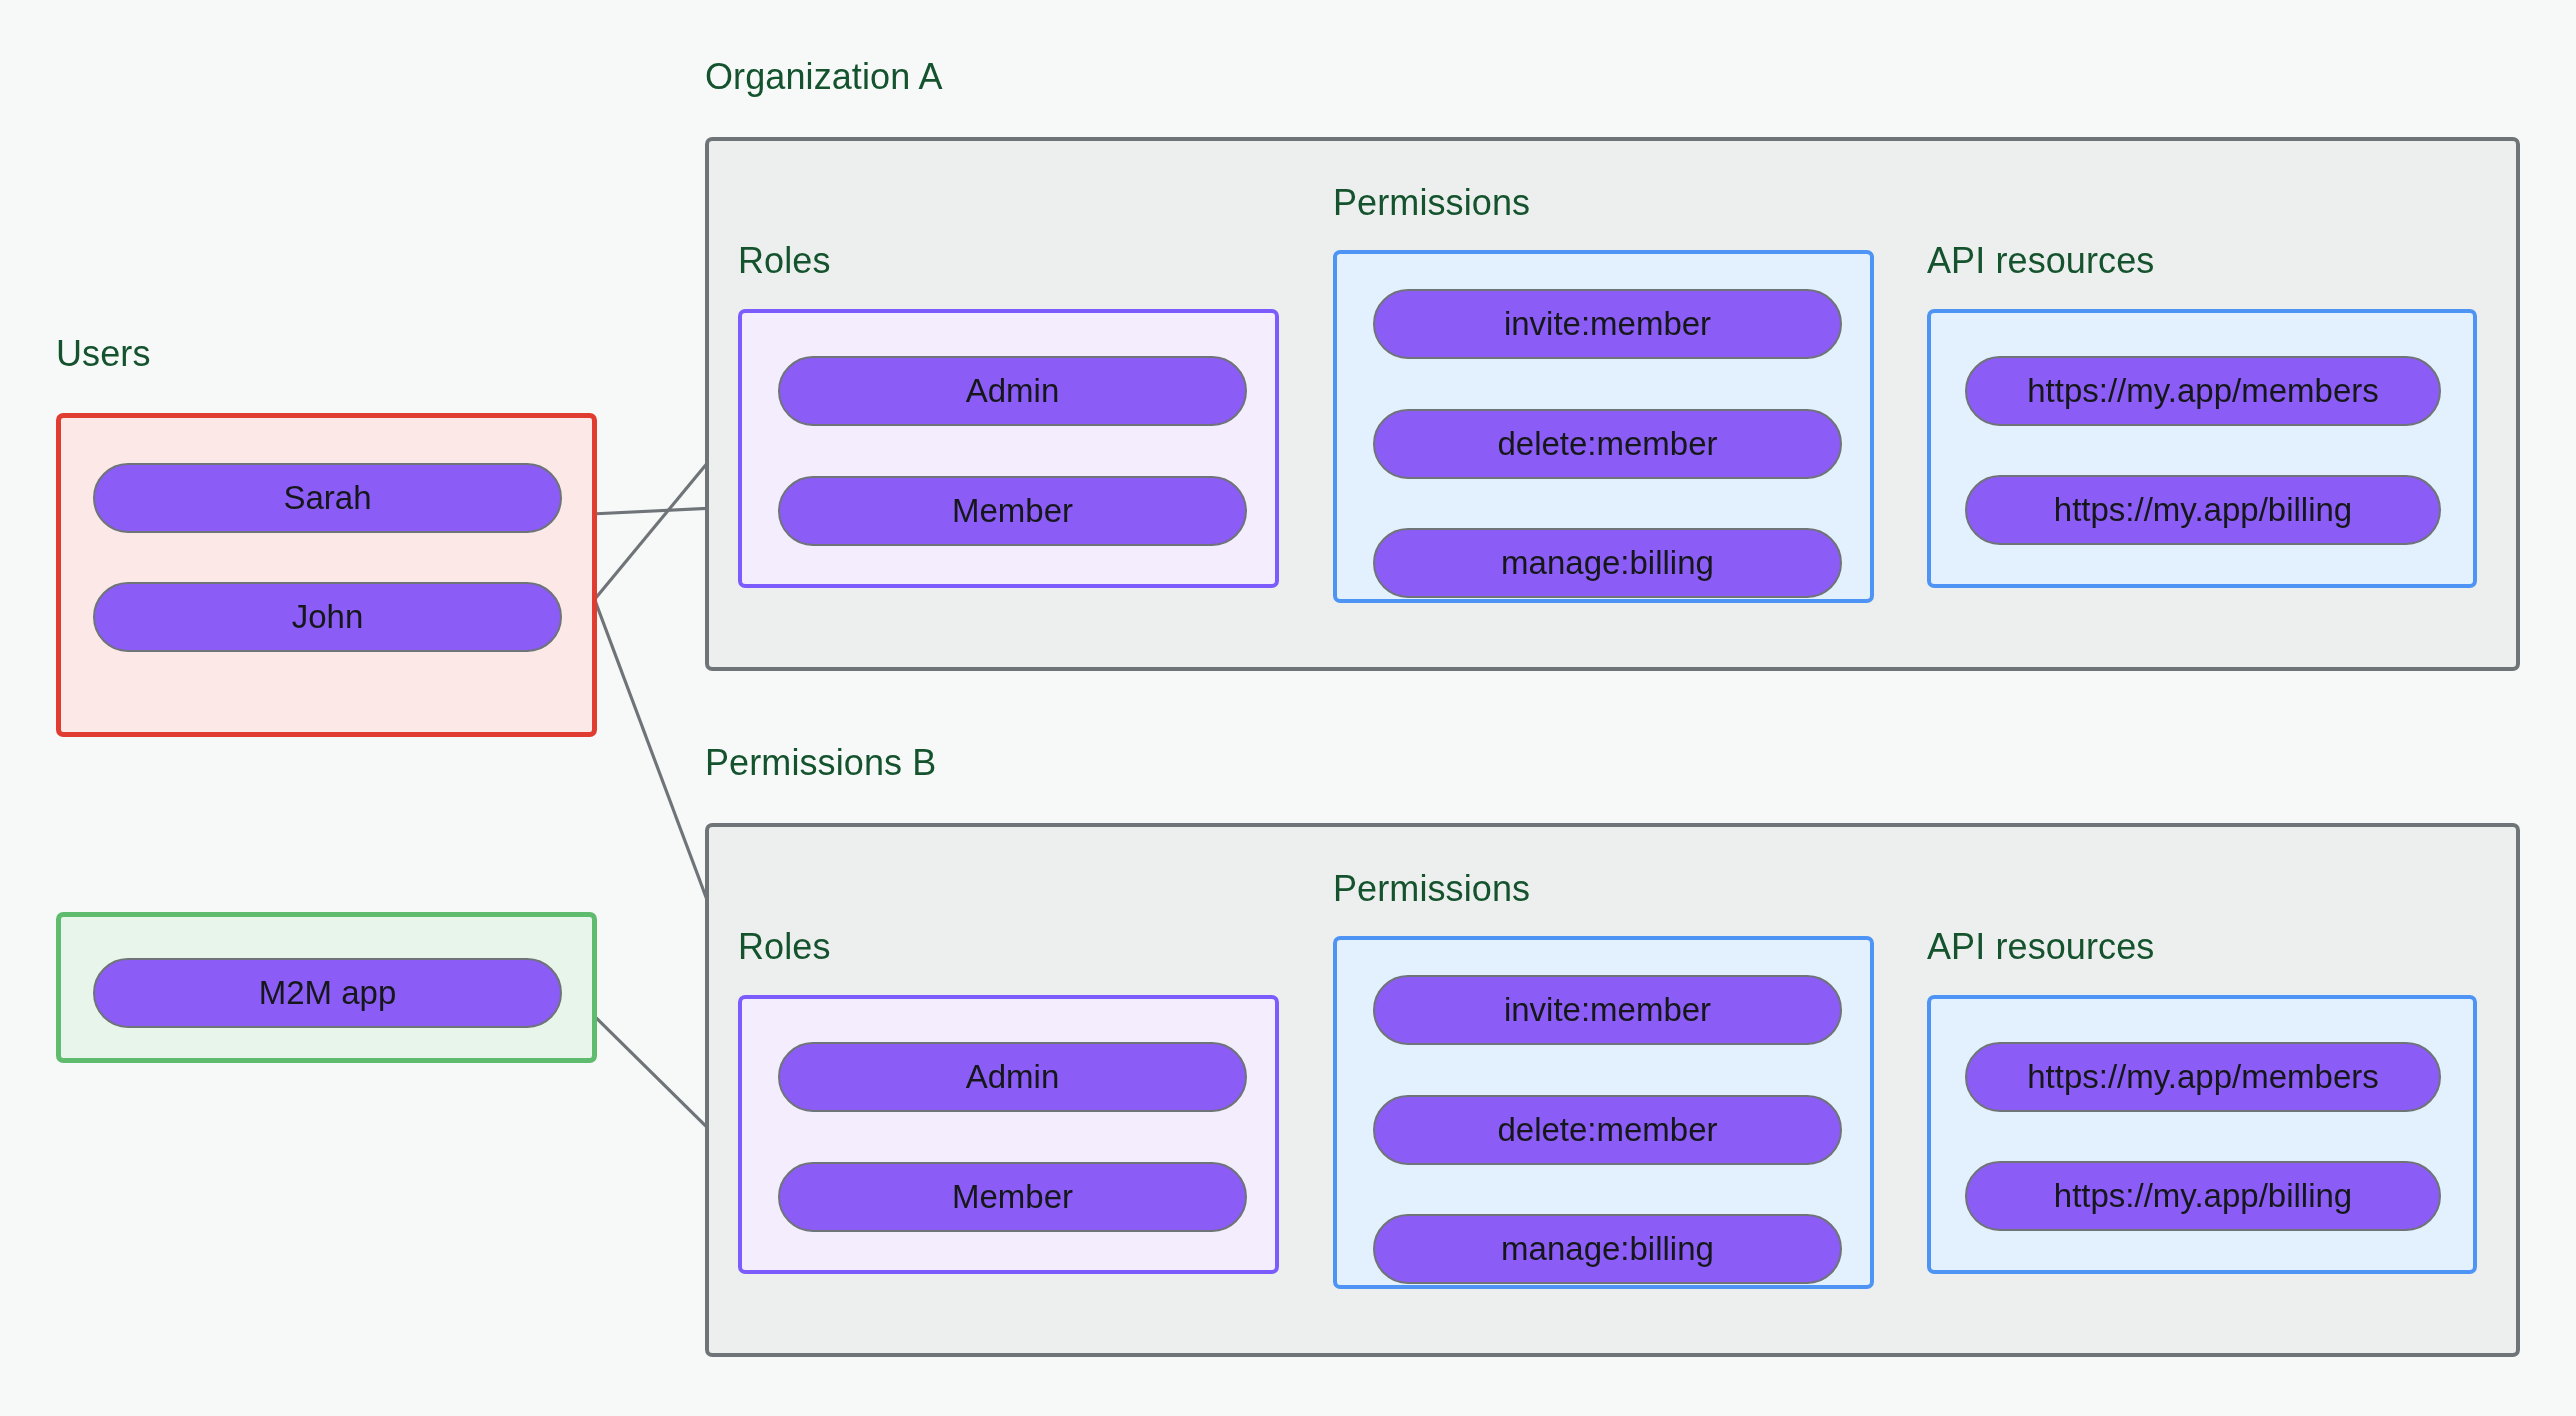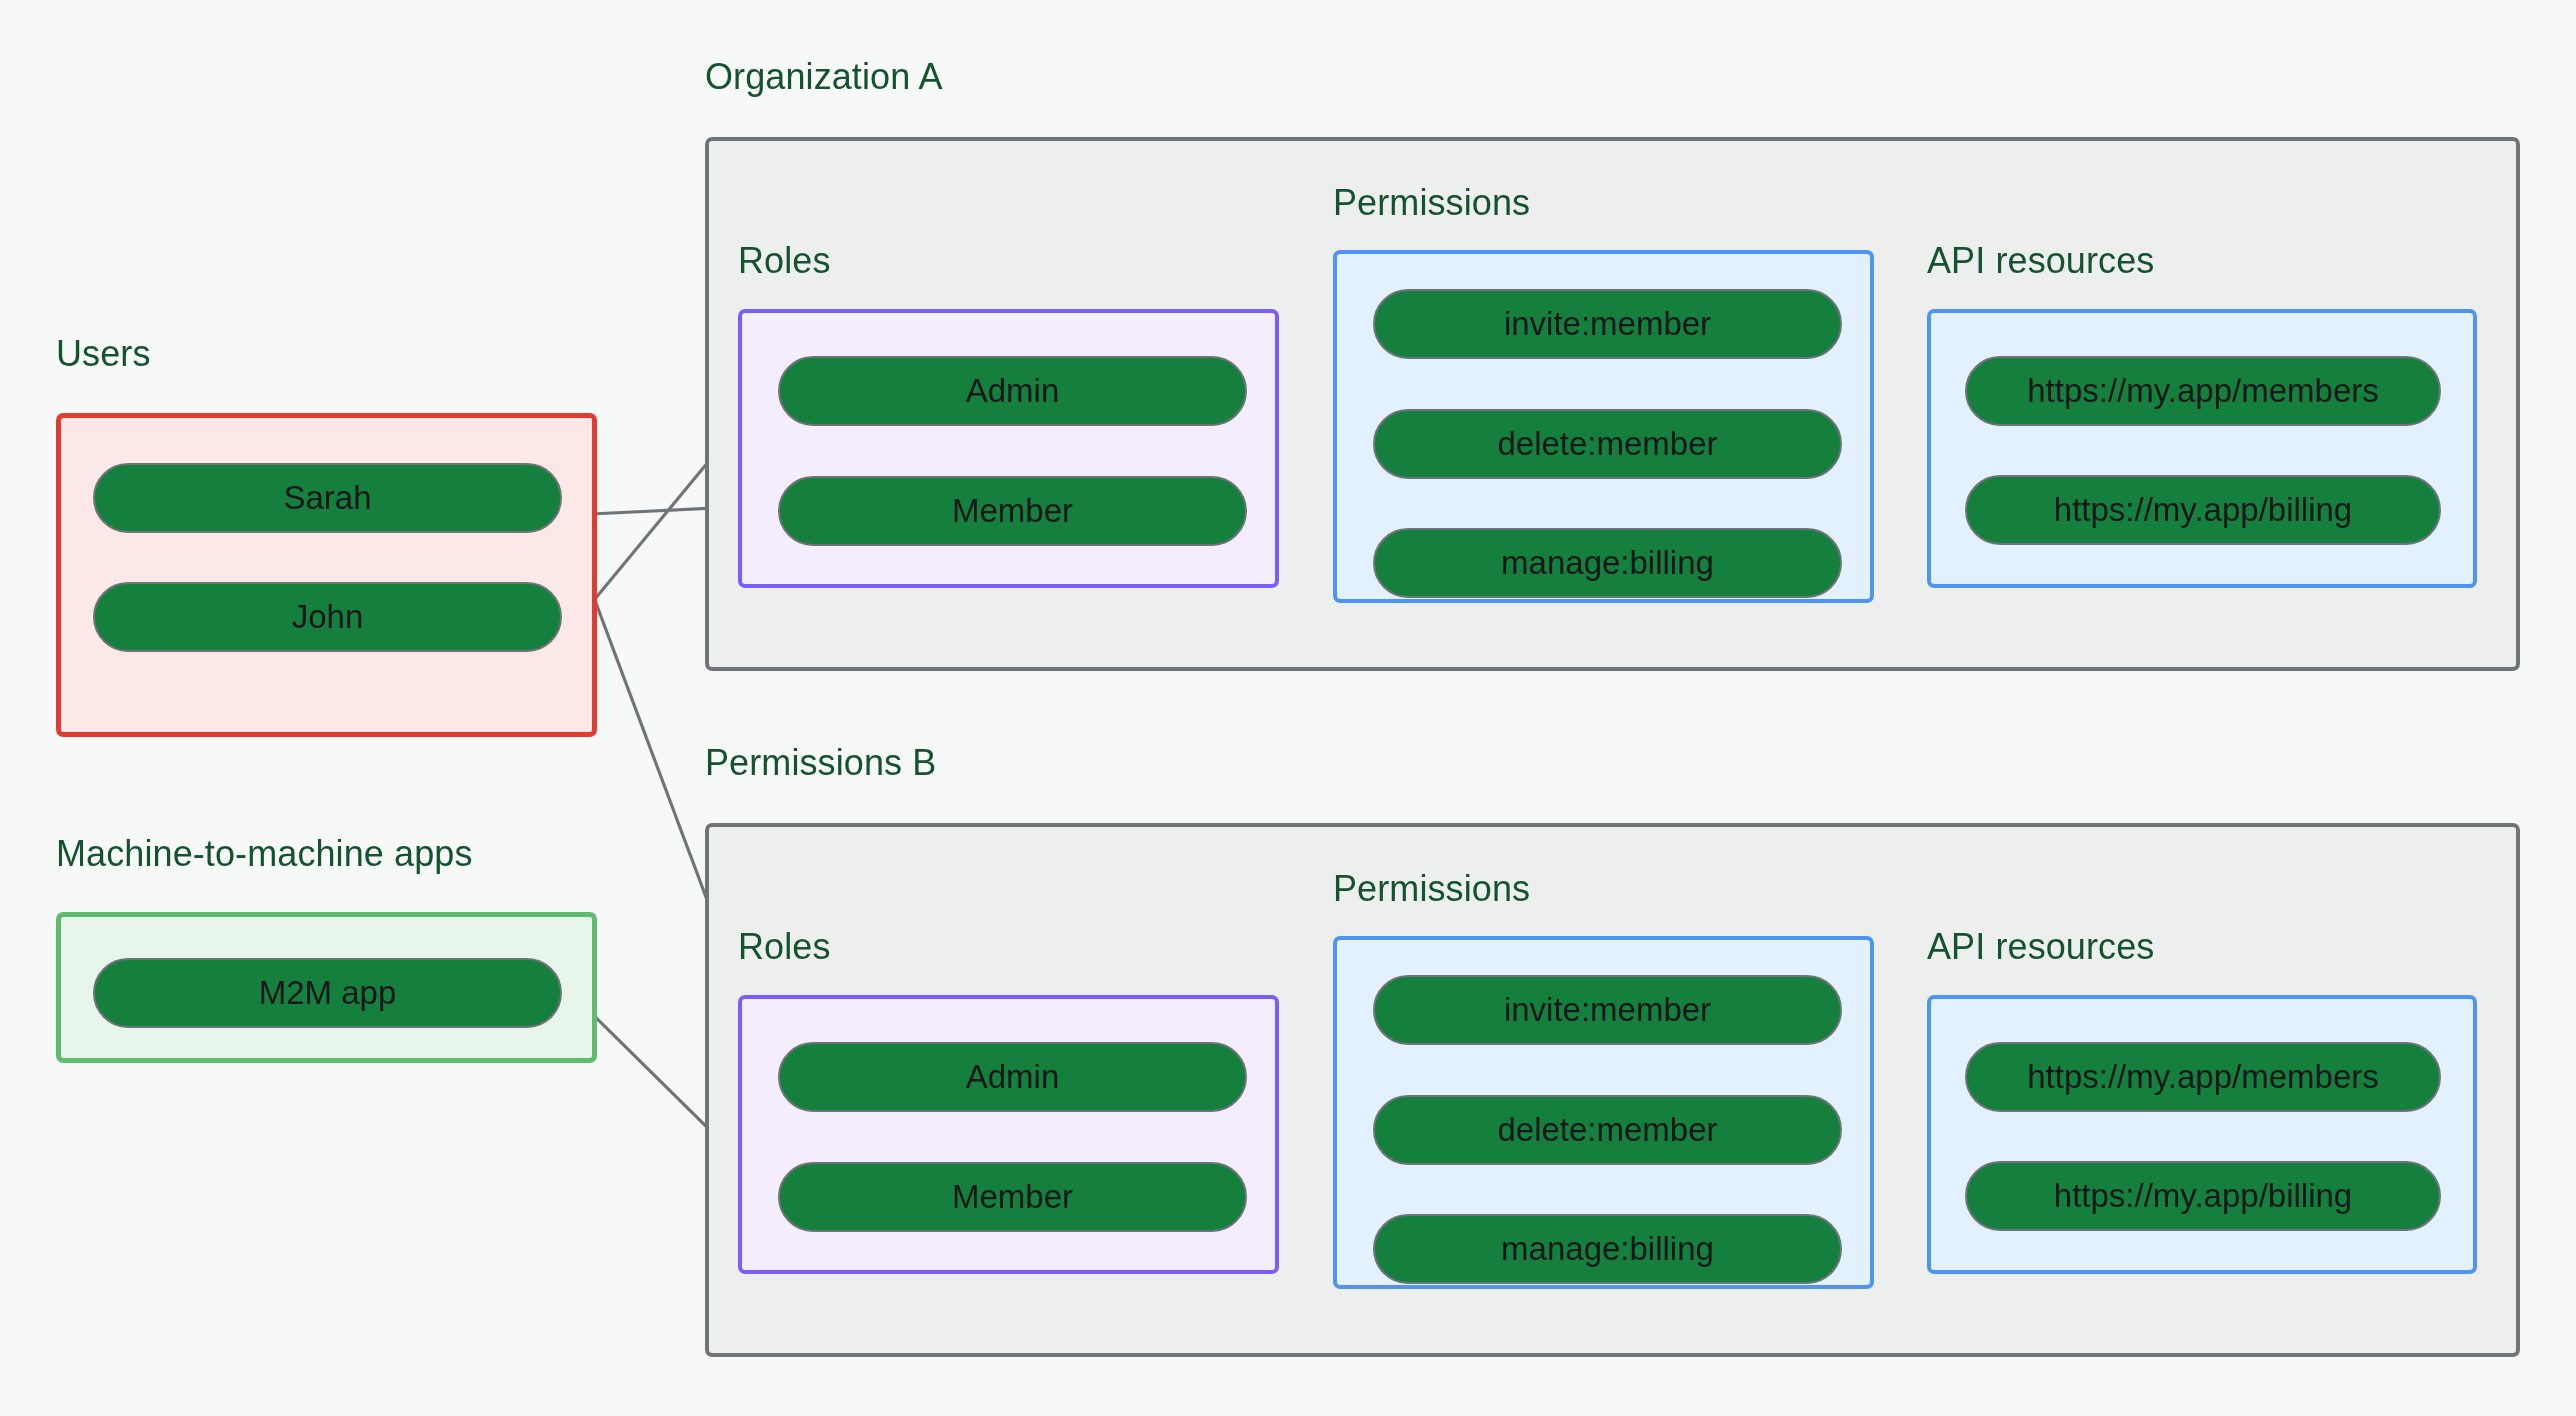--- a/index.html
+++ b/index.html
@@ -47,21 +47,21 @@
   .group-m2m     { border: 5.4px solid #5FBB6E; background: #E7F5EA; }
   .group-org     { border: 4.5px solid #6E7477; background: #EDEFEE; }
   .group-roles   { border: 4.5px solid #7C5CFC; background: #F3EDFE; }
   .group-perms   { border: 4.5px solid #4D94F5; background: #E3F0FD; }
   .group-apis    { border: 4.5px solid #4D94F5; background: #E3F0FD; }
 
   
   .pill {
     position: absolute;
     box-sizing: border-box;
-    background: #15803d;
+    background: #8b5cf6;
     border: 2.7px solid #6E7477;
     border-radius: 900px;
     display: flex;
     align-items: center;
     justify-content: center;
     font-size: 33px;
     color: #15171A;
     white-space: nowrap;
     z-index: 4;
   }
@@ -121,21 +121,20 @@
     </g>
   </svg>
 
   <div class="caption" style="left:56px; top:333px;">Users</div>
 
   <div class="group-box group-users" style="left:56px; top:413px; width:541px; height:324px;">
     <div class="pill" style="left:32px; top:45px; width:469px; height:70px;">Sarah</div>
     <div class="pill" style="left:32px; top:164px; width:469px; height:70px;">John</div>
   </div>
 
-  <div class="caption" style="left:56px; top:833px;">Machine-to-machine apps</div>
 
   <div class="group-box group-m2m" style="left:56px; top:912px; width:541px; height:151px;">
     <div class="pill" style="left:32px; top:41px; width:469px; height:70px;">M2M app</div>
   </div>
 
   <div class="caption" style="left:705px; top:56px;">Organization A</div>
 
   <div class="group-box group-org" style="left:705px; top:137px; width:1815px; height:534px;">
 
     <div class="caption" style="left:29px; top:99px;">Roles</div>

